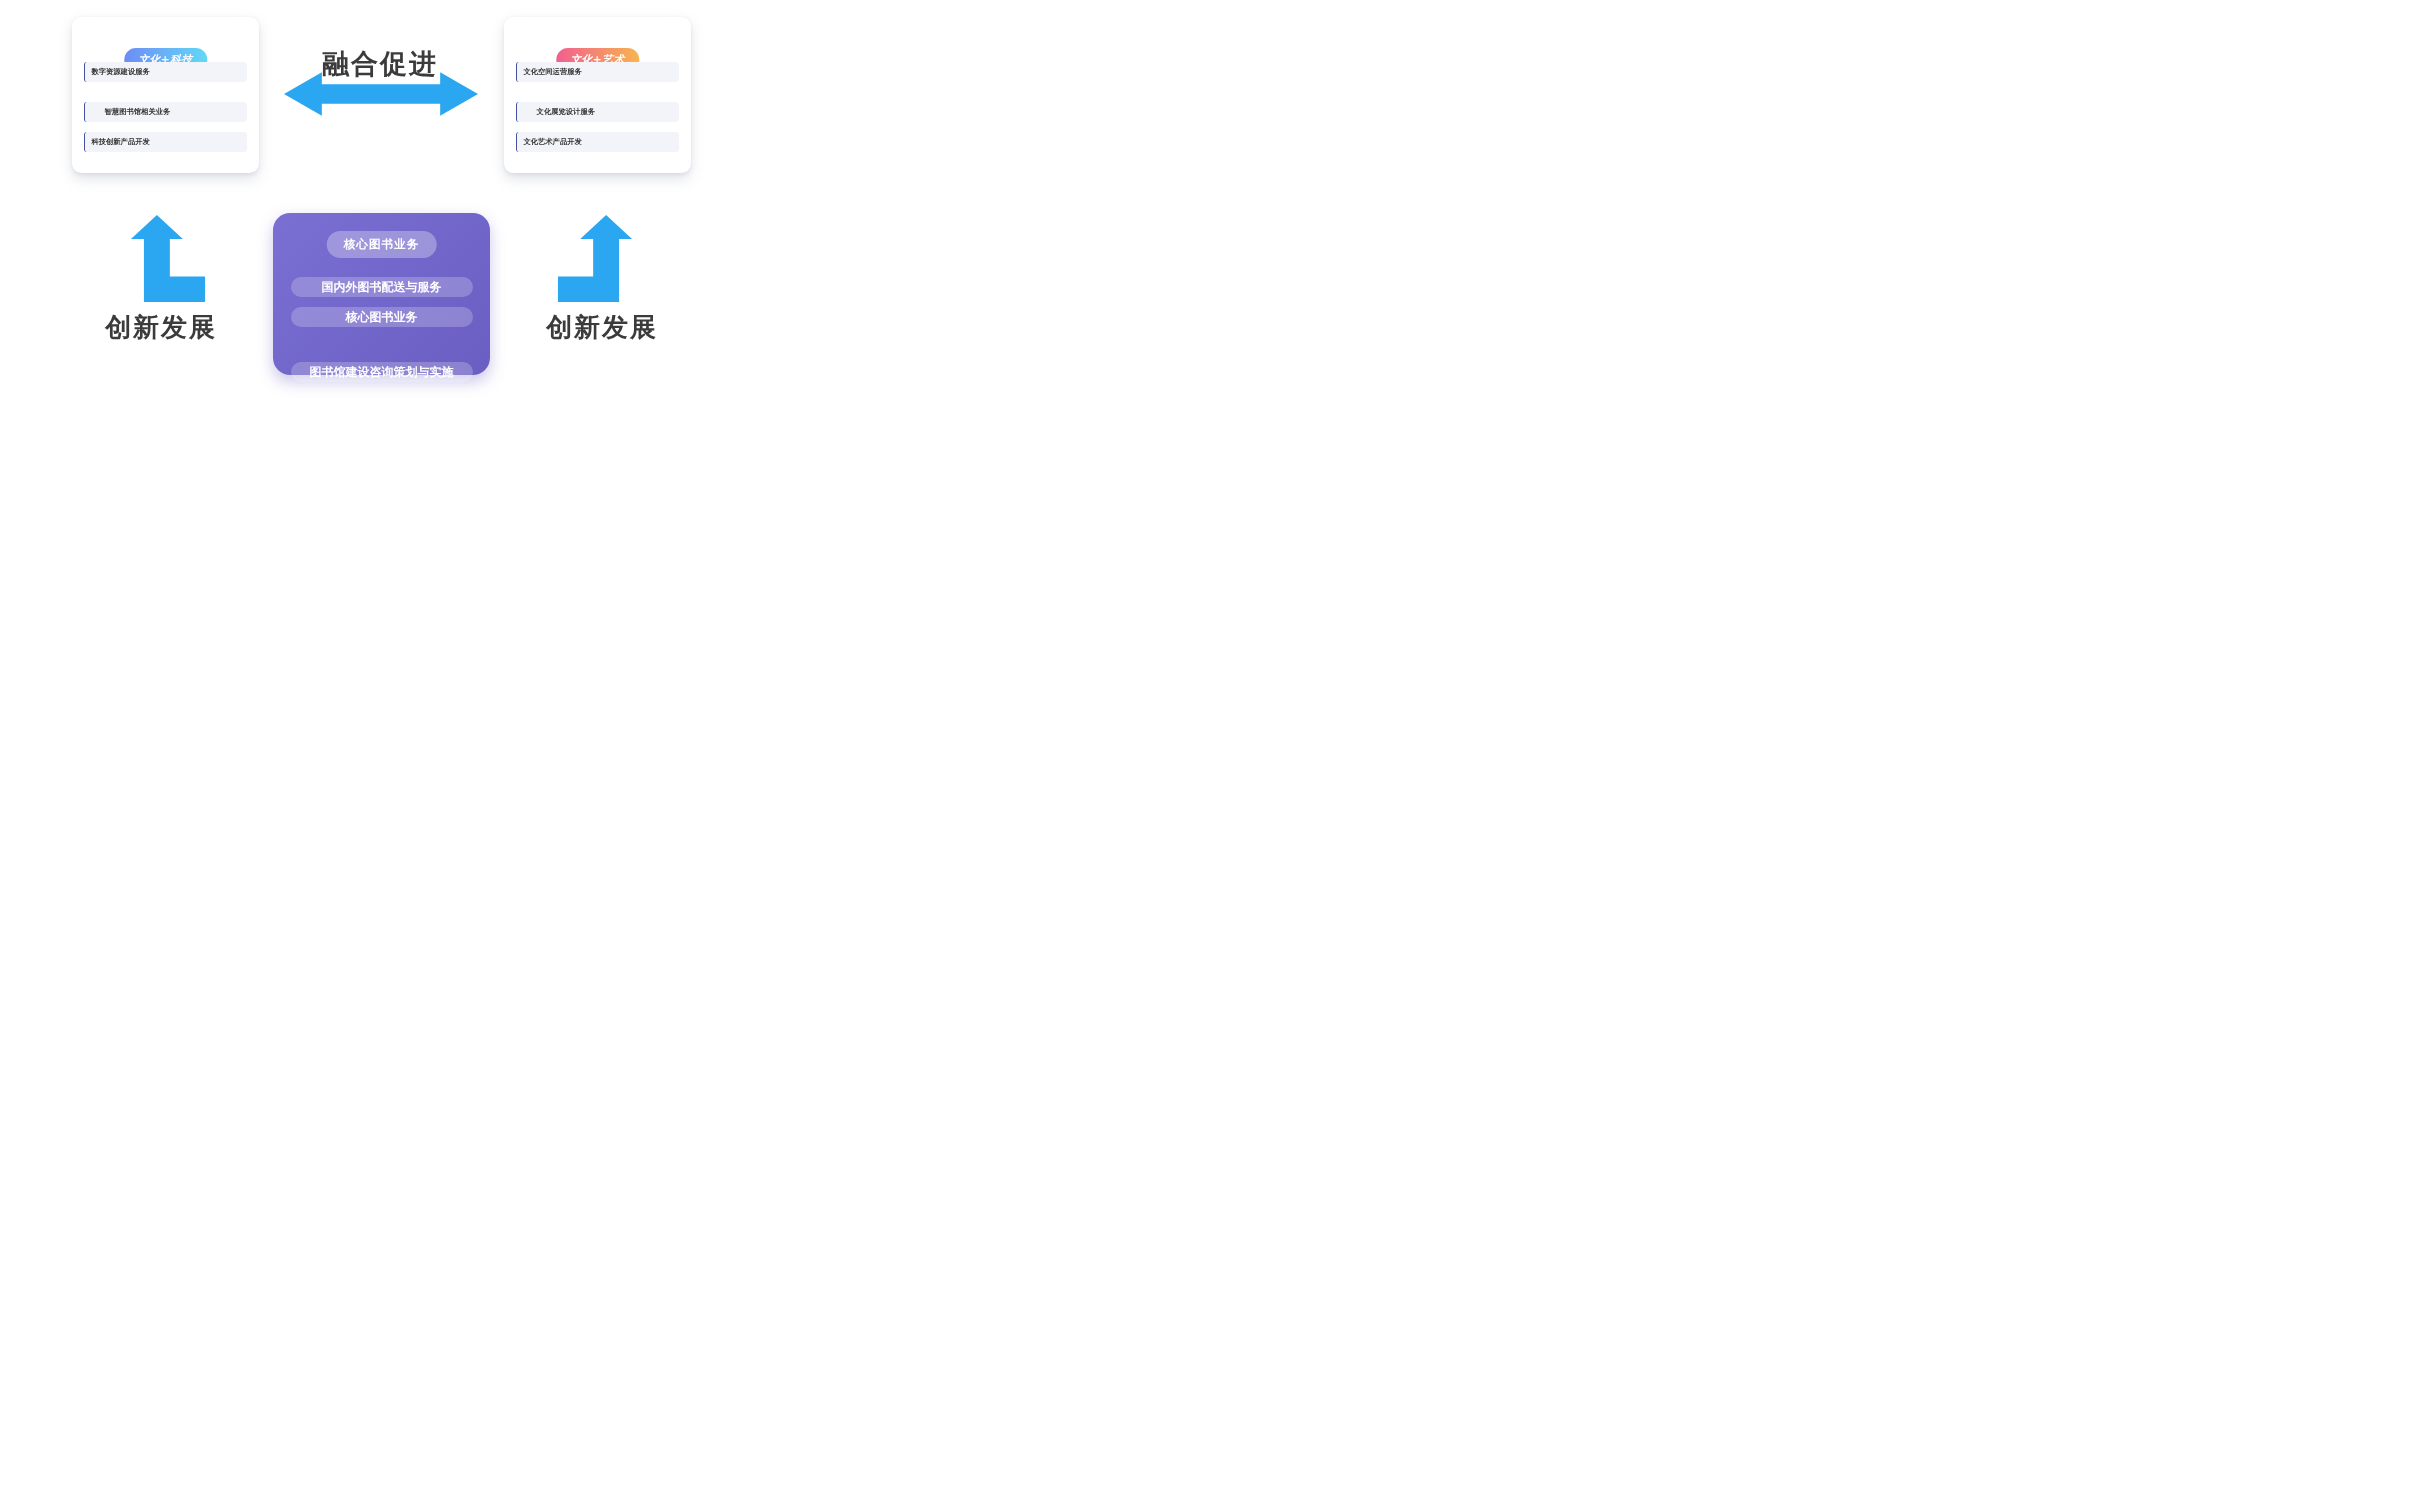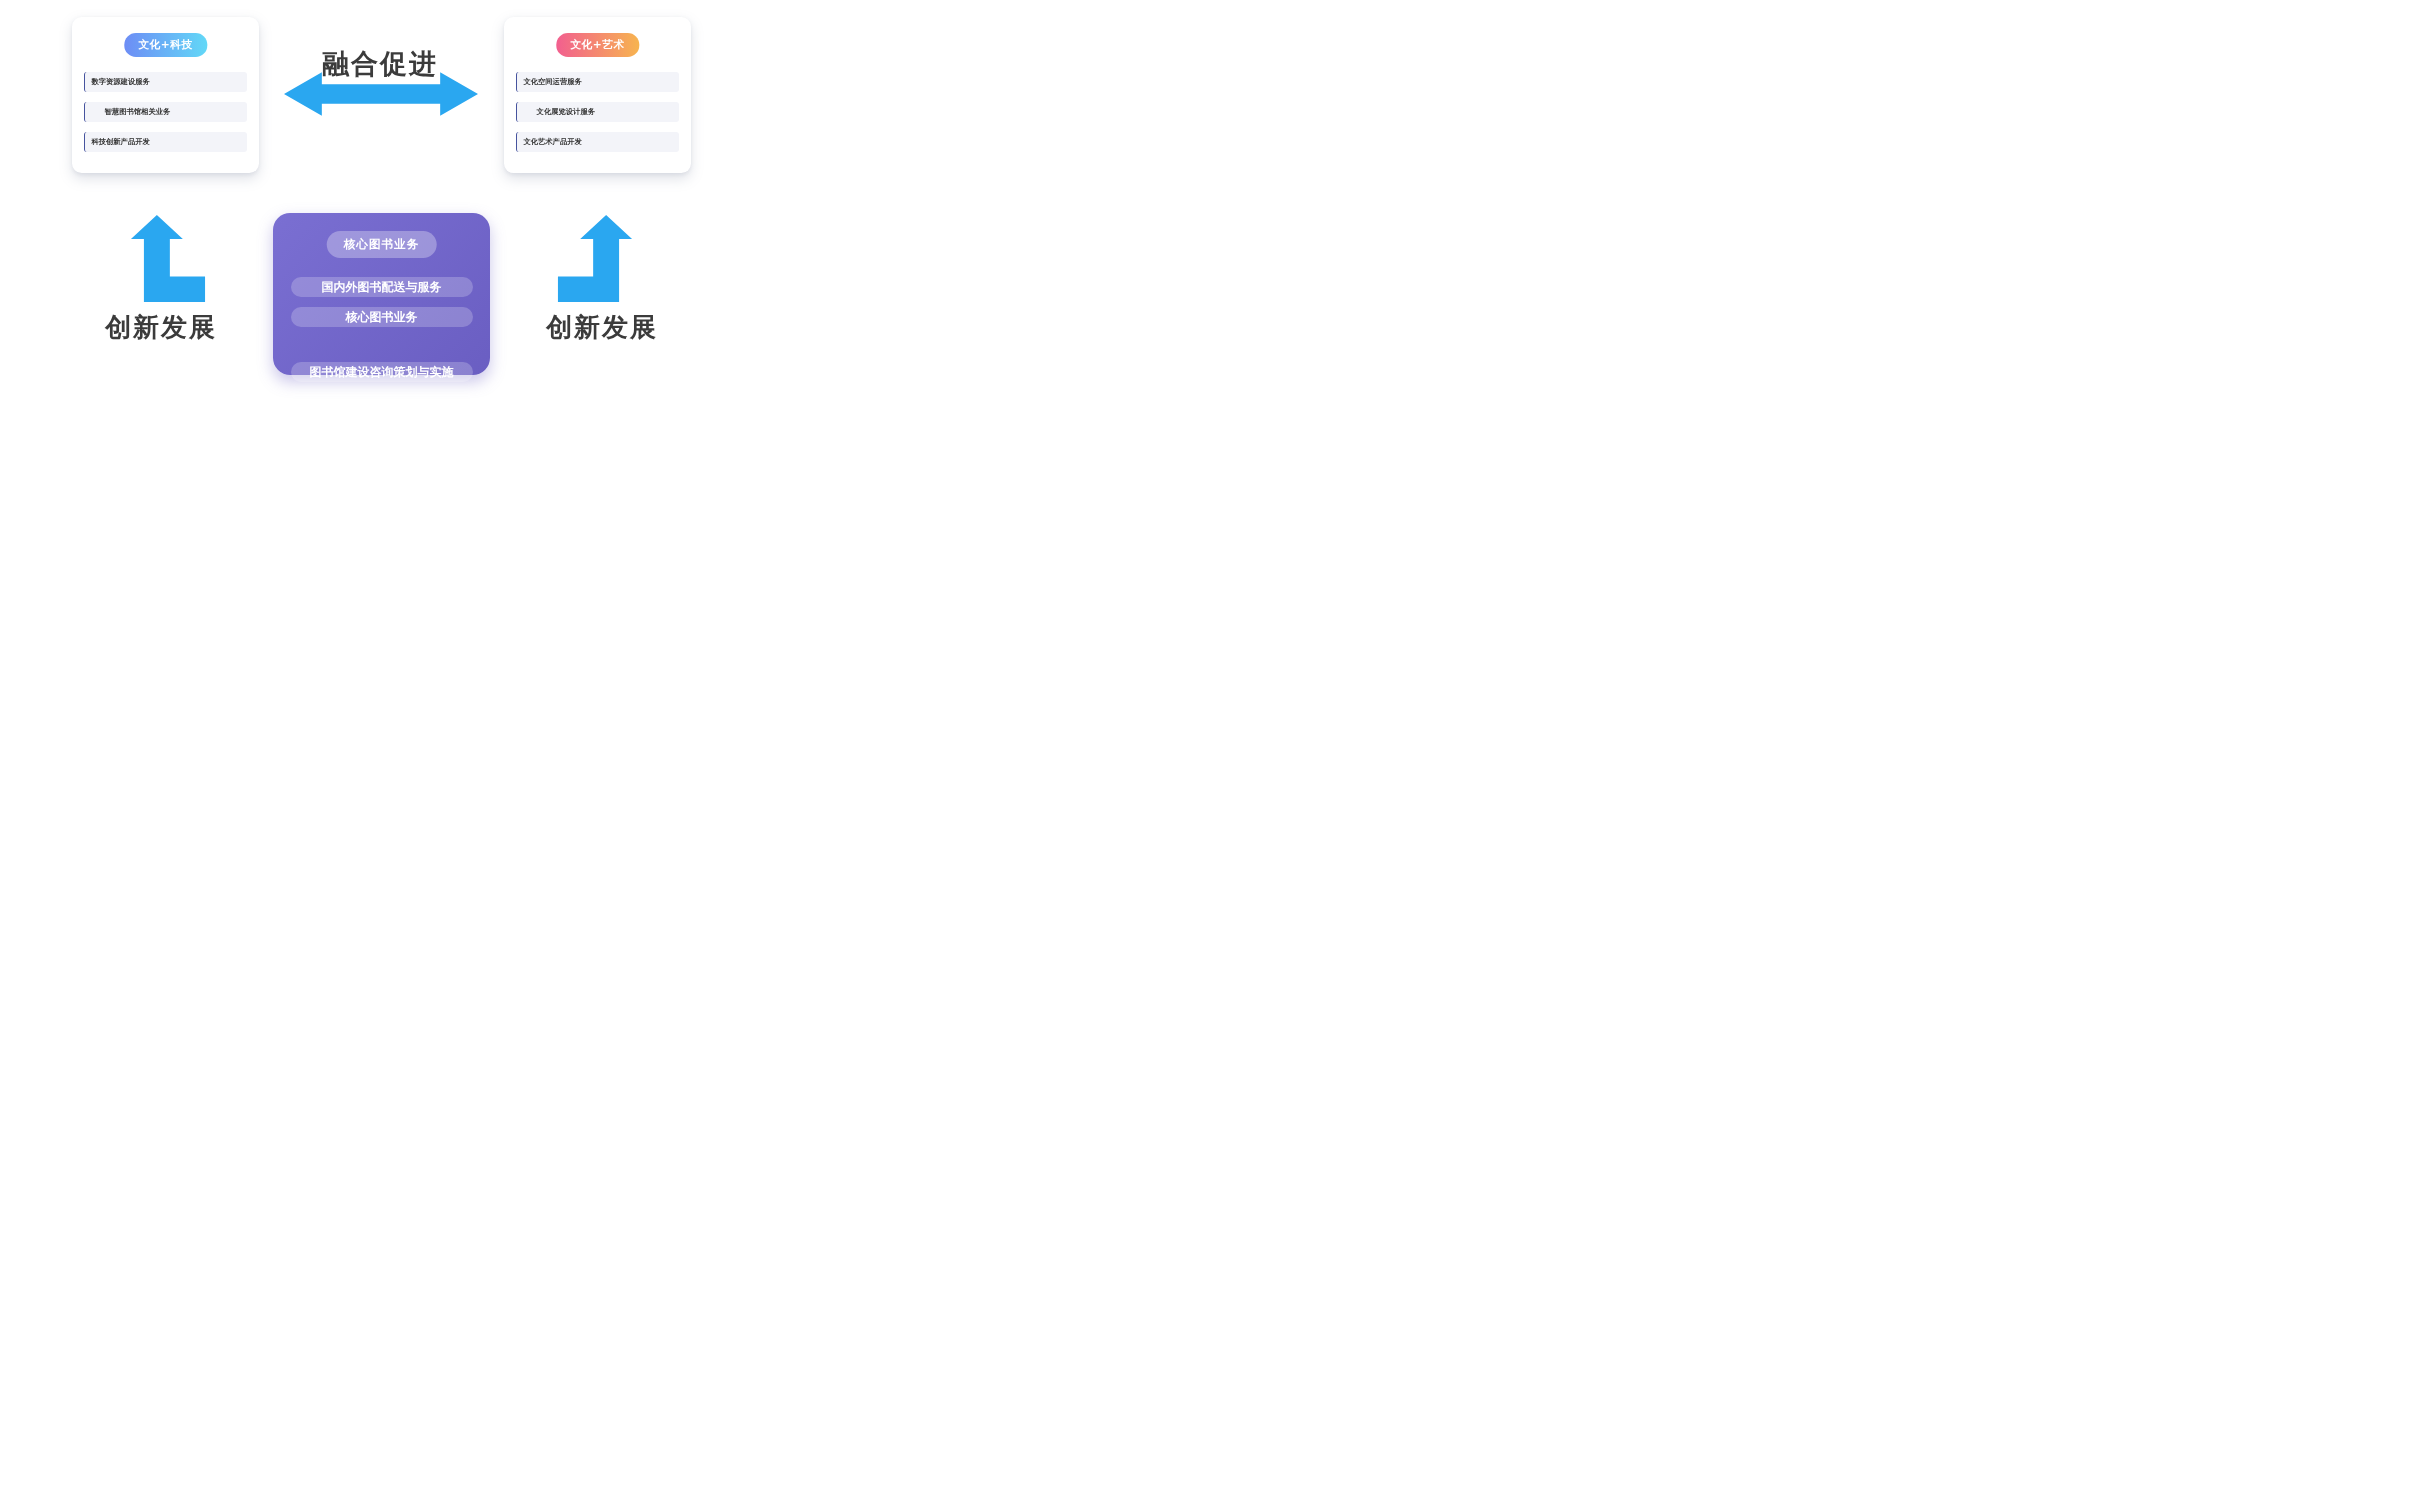--- a/index.html
+++ b/index.html
@@ -25,36 +25,36 @@
   
   .card{
     position:absolute;top:17px;width:187px;height:156px;
     background:#ffffff;border-radius:9.7px;
     box-shadow:0 5.8px 12.6px rgba(120,128,155,0.22),0 1.5px 3.9px rgba(120,128,155,0.12);
   }
   .card-left{left:72px;}
   .card-right{left:504px;}
 
   .badge{
-    position:absolute;top:16px;left:50%;transform:translateX(-50%);
+    position:absolute;top:31px;left:50%;transform:translateX(-50%);
     color:#ffffff;font-weight:bold;font-size:10.7px;letter-spacing:0.5px;
-    padding:4.9px 14.6px;border-radius:11.6px;white-space:nowrap;
+    padding:4.9px 14.6px;border-radius:11.6px;white-space:nowrap;font-style:italic;
   }
   .badge-tech{background:linear-gradient(90deg,var(--tech-badge-from),var(--tech-badge-to));}
   .badge-art{background:linear-gradient(90deg,var(--art-badge-from),var(--art-badge-to));}
 
   .item{
     position:absolute;left:11.6px;width:163px;height:20.4px;
     background:var(--item-bg);
     border-left:1.9px solid var(--item-accent);
     border-radius:2.9px;
     font-size:7.3px;font-weight:bold;color:#333333;
     line-height:20.4px;padding-left:6.8px;white-space:nowrap;
   }
-  .item:nth-of-type(2){top:55px;}
+  .item:nth-of-type(2){top:45px;}
   .item:nth-of-type(3){top:85px;padding-left:20px;}
   .item:nth-of-type(4){top:115px;}
 
   
   .fusion-title{
     position:absolute;left:380px;top:46px;transform:translateX(-50%);
     font-size:27px;font-weight:900;color:var(--title-color);
     letter-spacing:1.9px;white-space:nowrap;
   }
   .double-arrow{position:absolute;left:284px;top:72px;width:194px;height:44px;}

